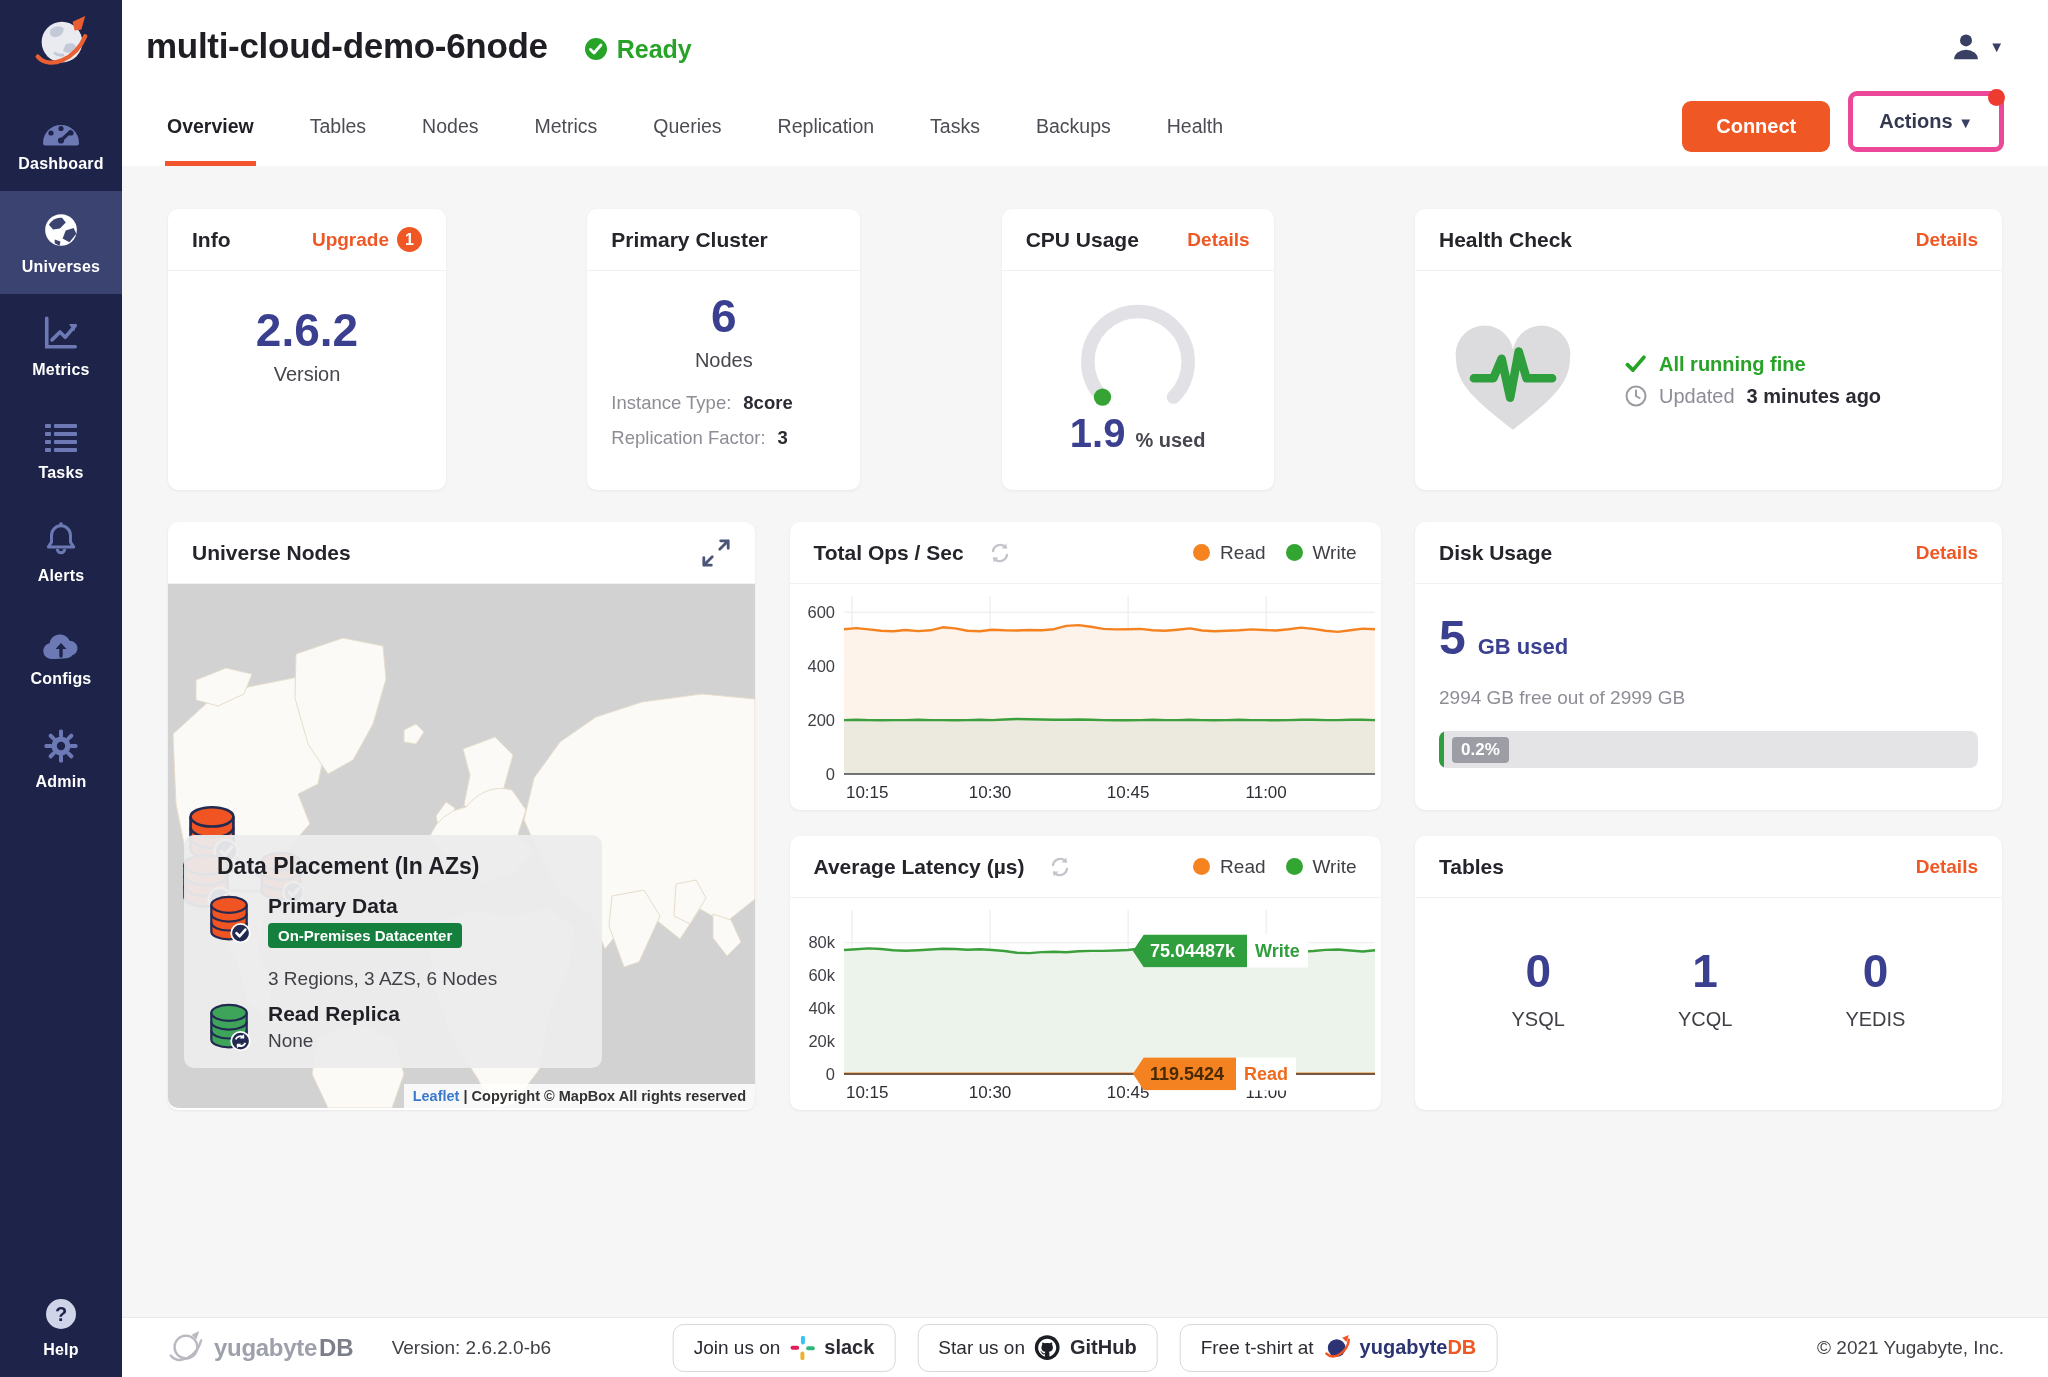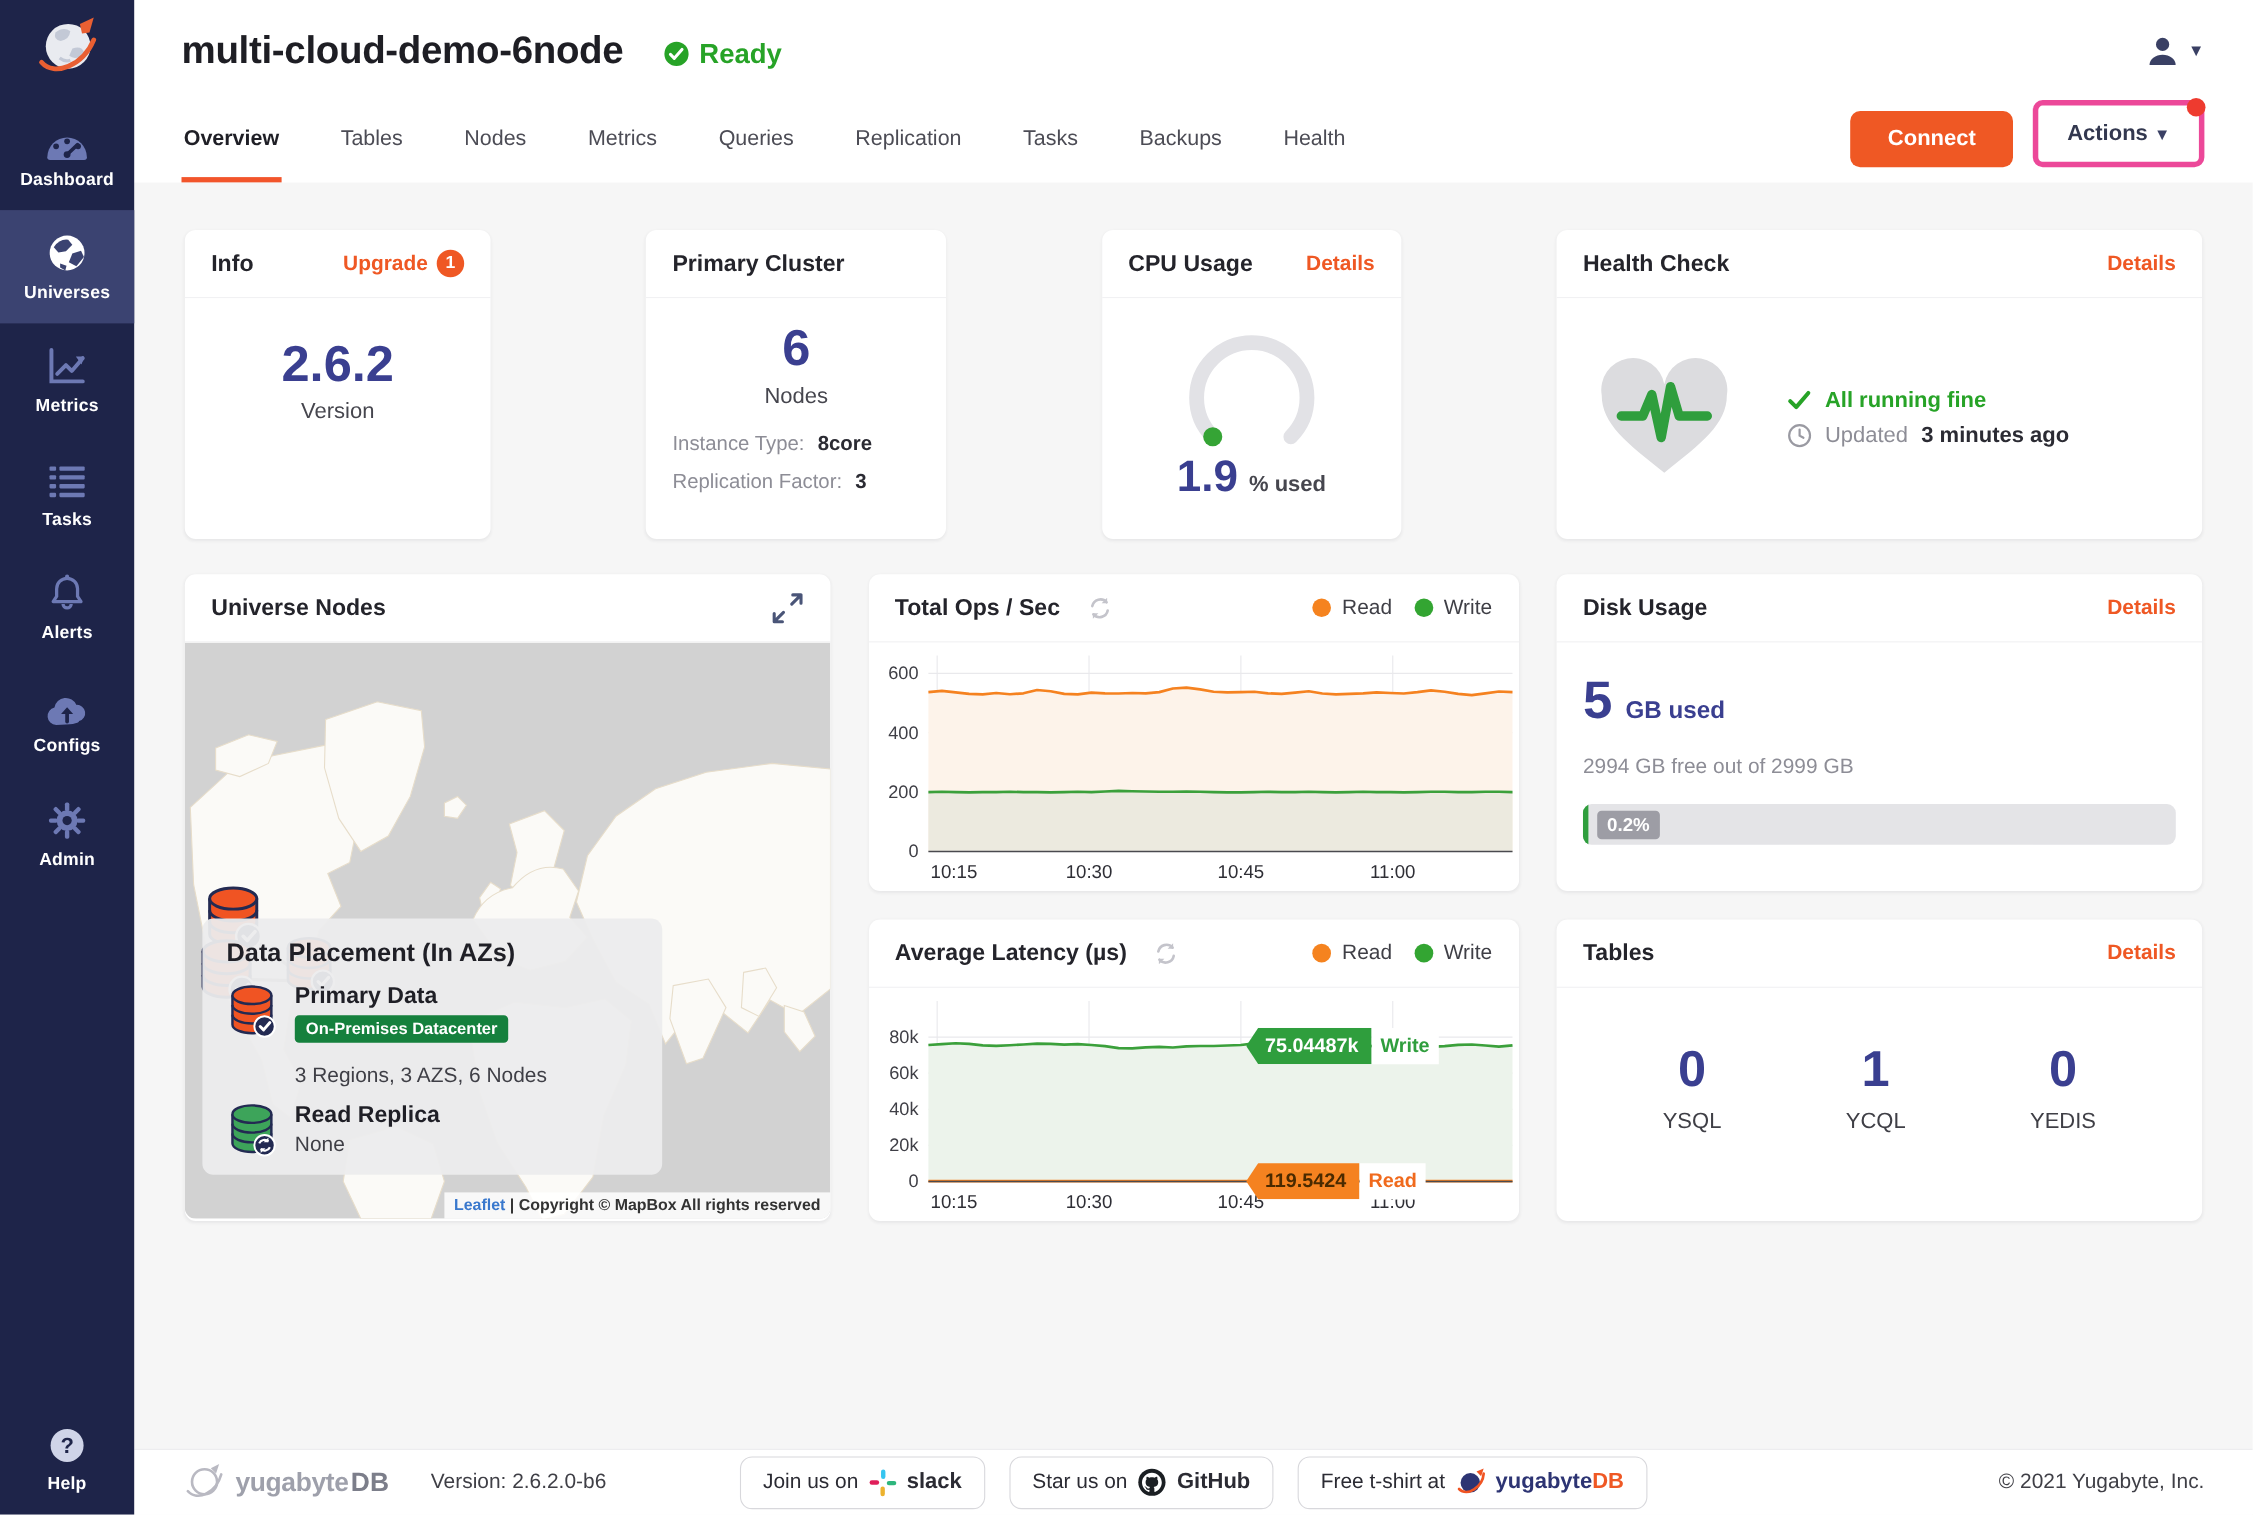--- a/index.html
+++ b/index.html
@@ -13,21 +13,21 @@
   .side-logo { width:122px; height:88px; display:flex; align-items:center; justify-content:center; cursor:pointer; }
   .nav-item { width:122px; padding:20px 0 18px; display:flex; flex-direction:column;
               align-items:center; gap:9px; cursor:pointer; }
   .nav-item.active { background:#3b4371; }
   .nav-label { color:#fff; font-size:16px; font-weight:600; letter-spacing:.2px; }
   .nav-icon { height:38px; display:flex; align-items:flex-end; justify-content:center; }
   #help-item { position:absolute; bottom:6px; left:0; padding:12px 0; }
 
   
   #topbar { position:absolute; left:122px; top:0; width:1926px; height:166px; background:#fff; }
-  #title-row { display:flex; align-items:center; height:92px; padding:0 44px 0 43px;text-align:center; }
+  #title-row { display:flex; align-items:center; height:92px; padding:0 44px 0 24px;text-align:center; }
   #page-title { font-size:35px; font-weight:800; color:#1e1e24; letter-spacing:-.3px; }
   #ready-badge { display:flex; align-items:center; gap:9px; margin-left:36px; margin-top:6px; }
   #ready-badge span { color:#27a327; font-size:25px; font-weight:700; }
   #user-menu { margin-left:auto; display:flex; align-items:center; gap:8px; cursor:pointer; }
   .caret { color:#3a4064; font-size:15px; }
 
   #tab-row { display:flex; align-items:center; height:74px; padding:0 44px 0 43px; }
   #tabs { display:flex; height:100%; }
   .tab { display:flex; align-items:center; padding:0 2px; margin-right:52px; font-size:19.5px;
          color:#4c4c55; cursor:pointer; border-bottom:5px solid transparent; }
@@ -95,21 +95,21 @@
   .right-col { width:587px; }
   #ops-card { width:591px; height:288px; }
   #latency-card { width:591px; height:274px; }
   #disk-card { width:587px; height:288px; }
   #tables-card { width:587px; height:274px; }
 
   #map-area { position:relative; width:100%; height:524px; overflow:hidden;
               border-radius:0 0 10px 10px; cursor:grab; }
   #dp-overlay { position:absolute; left:16px; bottom:40px; width:418px;
                 background:rgba(236,236,237,.95); border-radius:10px; padding:18px 22px 14px; }
-  #dp-title { font-size:23px; font-weight:700; color:#1f1f26; margin-bottom:14px; }
+  #dp-title { font-size:23px; font-weight:700; color:#1f1f26; margin-bottom:14px;margin-left:11px; }
   .dp-row { display:flex; gap:16px; margin-bottom:12px; }
   .dp-text .dp-label { font-size:21px; font-weight:700; color:#1f1f26; }
   .dp-badge { display:inline-block; background:#15803d; color:#fff; font-size:15px; font-weight:700;
               padding:4px 10px; border-radius:4px; margin:5px 0 20px; }
   .dp-detail { font-size:19px; color:#3f3f46; }
   #map-attrib { position:absolute; right:0; bottom:0; background:rgba(255,255,255,.85);
                 font-size:14.5px; font-weight:700; color:#333; padding:4px 9px; }
   #map-attrib a { color:#3978cd; text-decoration:none; cursor:pointer; }
 
   .title-wrap { display:flex; align-items:center; gap:24px; }

